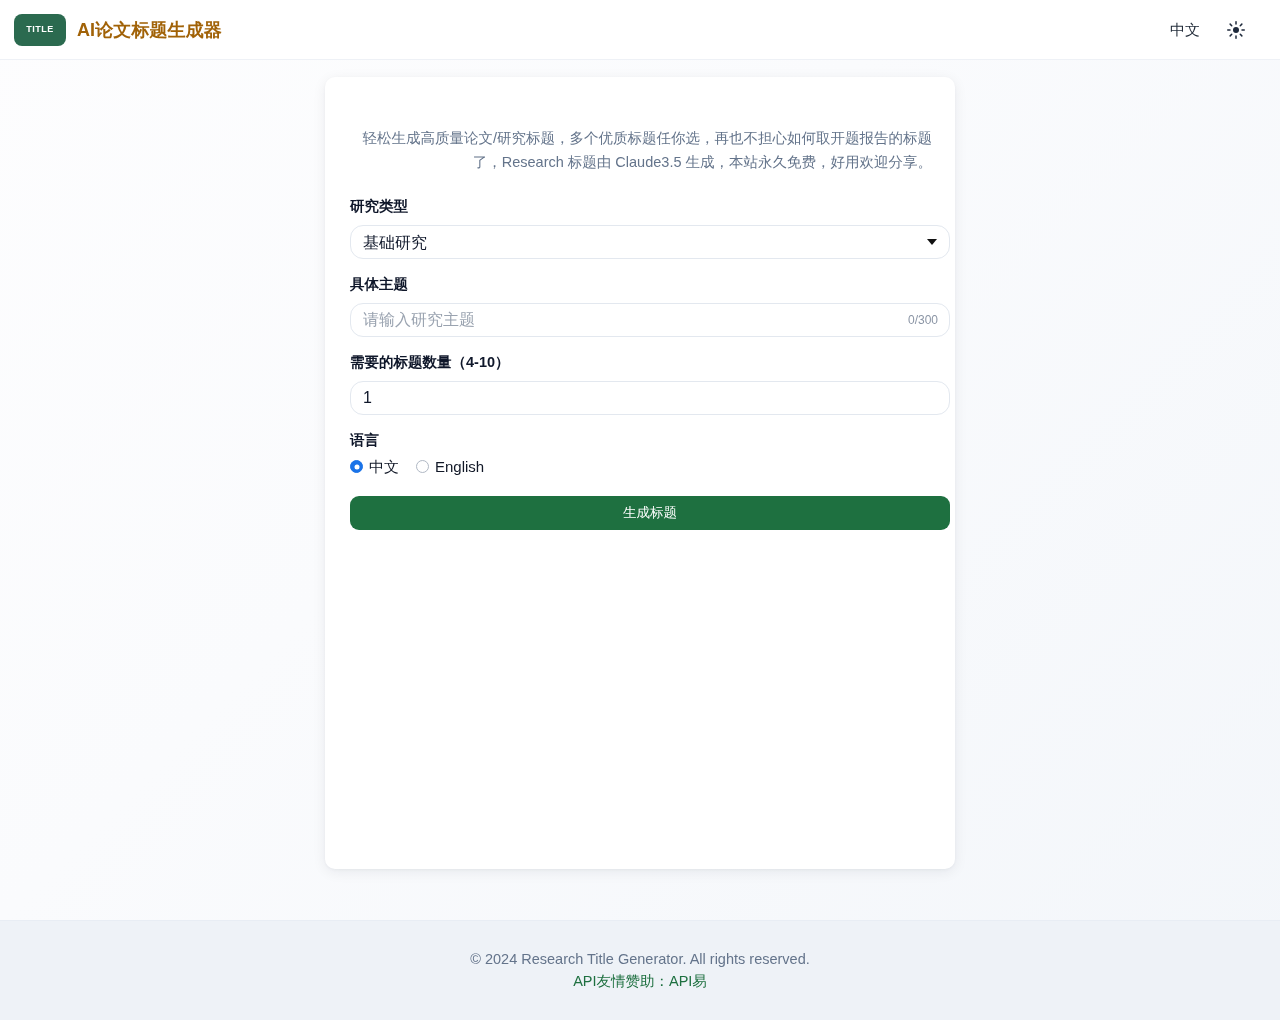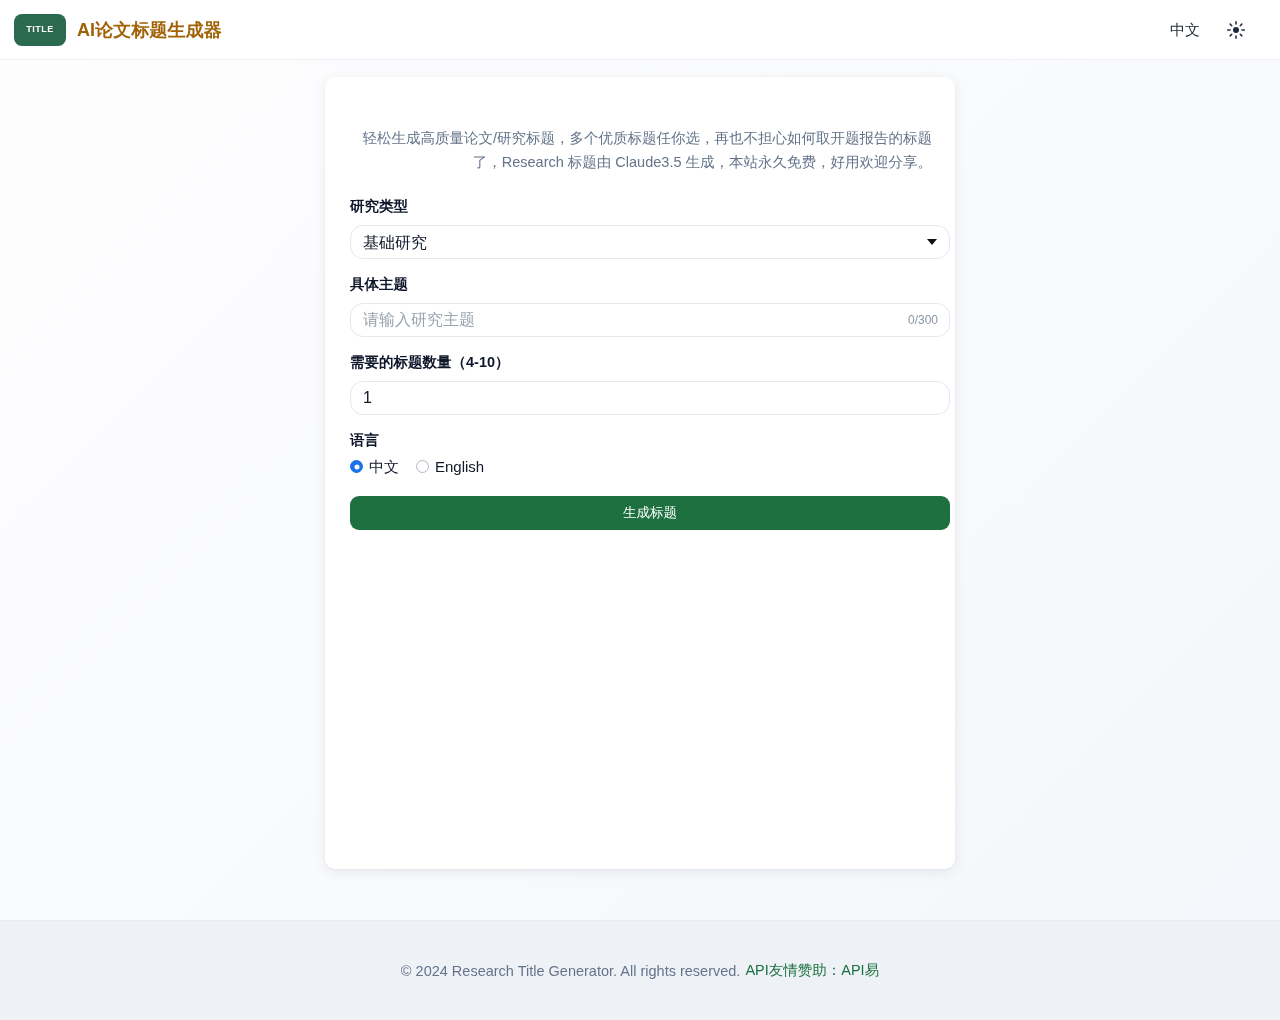--- a/index.html
+++ b/index.html
@@ -252,21 +252,21 @@
   
   .footer {
     position: absolute;
     left: 0;
     bottom: 0;
     width: 1280px;
     height: 100px;
     background: #eef2f7;
     border-top: 1px solid #e8edf4;
     display: flex;
-    flex-direction: row;
+    flex-direction: column;
     align-items: center;
     justify-content: center;
     gap: 5px;
   }
 
   .footer-copy {
     font-size: 14.5px;
     color: #64748b;
   }
 

